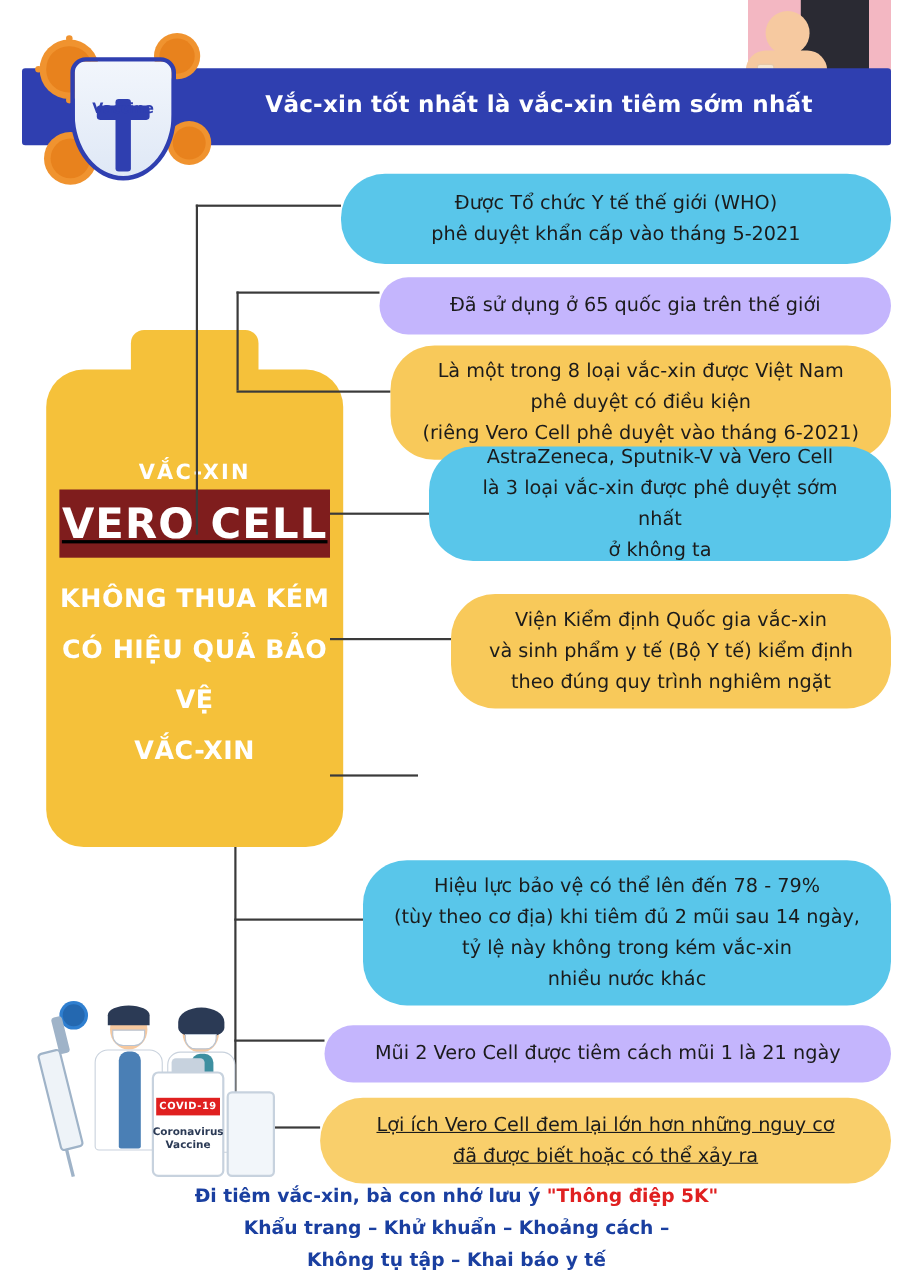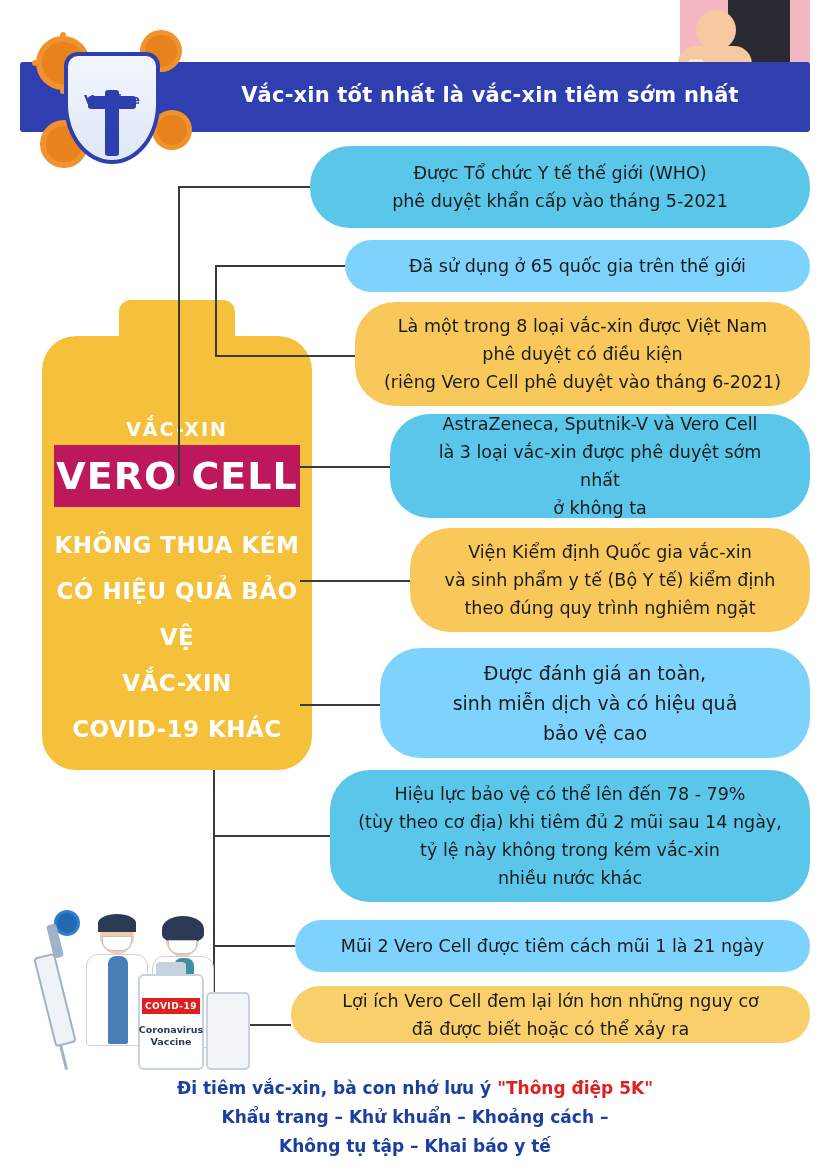--- a/index.html
+++ b/index.html
@@ -181,24 +181,25 @@
     font-size: 19px;
     font-weight: bold;
     letter-spacing: 2px;
   }
   .bottle-redbar {
     position: absolute;
     left: 12px;
     top: 145px;
     width: 246px;
     height: 62px;
-    background: #be185d;
+    background: #7f1d1d;
     display: flex;
     align-items: center;
     justify-content: center;
+    text-decoration: underline;
   }
   .bottle-redbar span {
     color: #ffffff;
     font-size: 38px;
     font-weight: bold;
     letter-spacing: 1px;
   }
   .bottle-sub {
     position: absolute;
     left: 6px;
@@ -224,23 +225,24 @@
     border-radius: 40px;
     display: flex;
     align-items: center;
     justify-content: center;
     text-align: center;
     color: #1b1b1b;
     font-size: 17.5px;
     line-height: 28px;
     padding: 6px 26px;
     box-sizing: border-box;
+    margin-top: 12px;
   }
   .c-blue   { background: #59c6ea; }
-  .c-orange { background: #7dd3fc; }
+  .c-orange { background: #c4b5fd; }
   .c-yellow { background: #f8c95a; }
   .c-lightyellow { background: #f9cf6b; }
   
   .doctors {
     position: absolute;
     left: 30px;
     top: 900px;
     width: 250px;
     height: 175px;
   }
@@ -414,21 +416,20 @@
     <div class="bottle-neck"></div>
     <div class="bottle-body"></div>
     <div class="bottle-label">VẮC-XIN</div>
     <div class="bottle-redbar">
       <span>VERO CELL</span>
     </div>
     <div class="bottle-sub">
       <div>KHÔNG THUA KÉM</div>
       <div>CÓ HIỆU QUẢ BẢO VỆ</div>
       <div>VẮC-XIN</div>
-      <div>COVID-19 KHÁC</div>
     </div>
   </div>
 
   <div class="conn v" style="left:178px; top:186px; height:300px;"></div>
   <div class="conn h" style="left:178px; top:186px; width:132px;"></div>
   <div class="conn v" style="left:215px; top:265px; height:90px;"></div>
   <div class="conn h" style="left:215px; top:265px; width:130px;"></div>
   <div class="conn h" style="left:215px; top:355px; width:140px;"></div>
   <div class="conn h" style="left:300px; top:466px; width:90px;"></div>
   <div class="conn h" style="left:300px; top:580px; width:110px;"></div>
@@ -450,58 +451,51 @@
   </div>
 
   <div class="callout c-yellow" style="left:355px; top:302px; width:455px; height:104px;">
     <div>
       <div>Là một trong 8 loại vắc-xin được Việt Nam</div>
       <div>phê duyệt có điều kiện</div>
       <div>(riêng Vero Cell phê duyệt vào tháng 6-2021)</div>
     </div>
   </div>
 
-  <div class="callout c-blue" style="left:390px; top:414px; width:420px; height:104px;">
+  <div class="callout c-blue" style="left:390px; top:394px; width:420px; height:104px;">
     <div>
       <div>AstraZeneca, Sputnik-V và Vero Cell</div>
       <div>là 3 loại vắc-xin được phê duyệt sớm nhất</div>
       <div>ở không ta</div>
     </div>
   </div>
 
   <div class="callout c-yellow" style="left:410px; top:528px; width:400px; height:104px;">
     <div>
       <div>Viện Kiểm định Quốc gia vắc-xin</div>
       <div>và sinh phẩm y tế (Bộ Y tế) kiểm định</div>
       <div>theo đúng quy trình nghiêm ngặt</div>
     </div>
   </div>
 
-  <div class="callout c-orange" style="left:380px; top:648px; width:430px; height:110px; font-size:19px; line-height:30px;">
-    <div>
-      <div>Được đánh giá an toàn,</div>
-      <div>sinh miễn dịch và có hiệu quả</div>
-      <div>bảo vệ cao</div>
-    </div>
-  </div>
 
   <div class="callout c-blue" style="left:330px; top:770px; width:480px; height:132px;">
     <div>
       <div>Hiệu lực bảo vệ có thể lên đến 78 - 79%</div>
       <div>(tùy theo cơ địa) khi tiêm đủ 2 mũi sau 14 ngày,</div>
       <div>tỷ lệ này không trong kém vắc-xin</div>
       <div>nhiều nước khác</div>
     </div>
   </div>
 
   <div class="callout c-orange" style="left:295px; top:920px; width:515px; height:52px;">
     <div>Mũi 2 Vero Cell được tiêm cách mũi 1 là 21 ngày</div>
   </div>
 
-  <div class="callout c-lightyellow" style="left:291px; top:986px; width:519px; height:57px;">
+  <div class="callout c-lightyellow" style="left:291px; top:986px; width:519px; height:78px;text-decoration:underline;">
     <div>
       <div>Lợi ích Vero Cell đem lại lớn hơn những nguy cơ</div>
       <div>đã được biết hoặc có thể xảy ra</div>
     </div>
   </div>
 
   <div class="doctors">
     <div class="virus" style="left:24px; top:10px; width:26px; height:26px; background:#2f7fd0;">
       <div class="core" style="background:#2468b0;"></div>
     </div>

